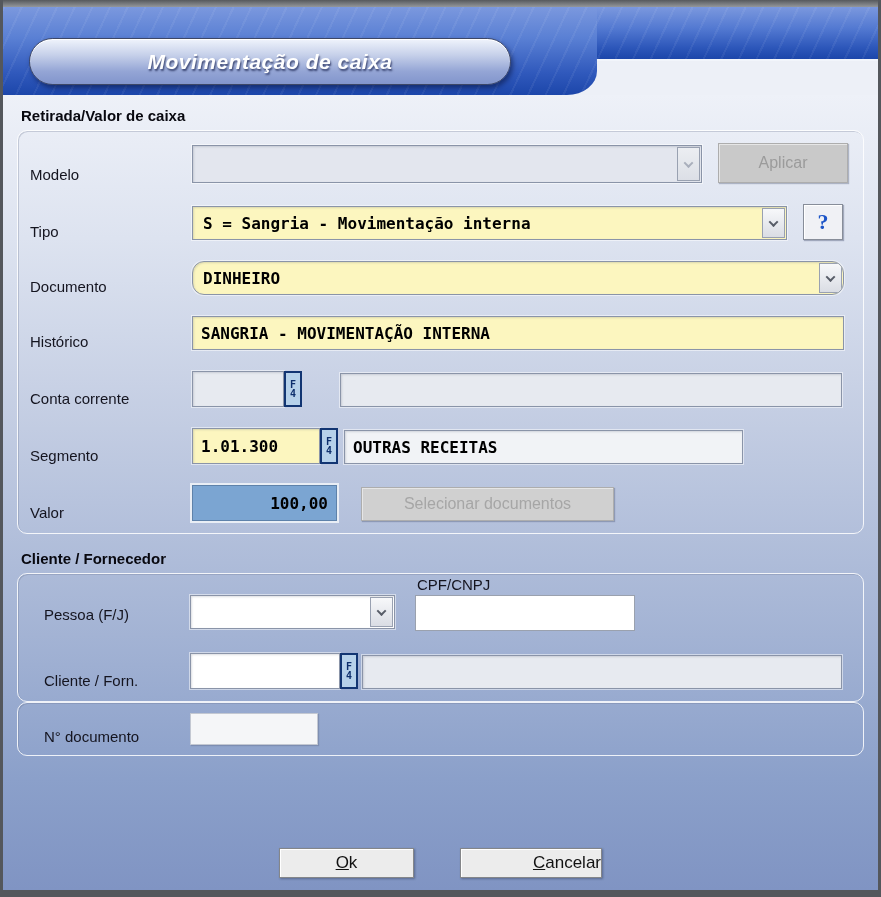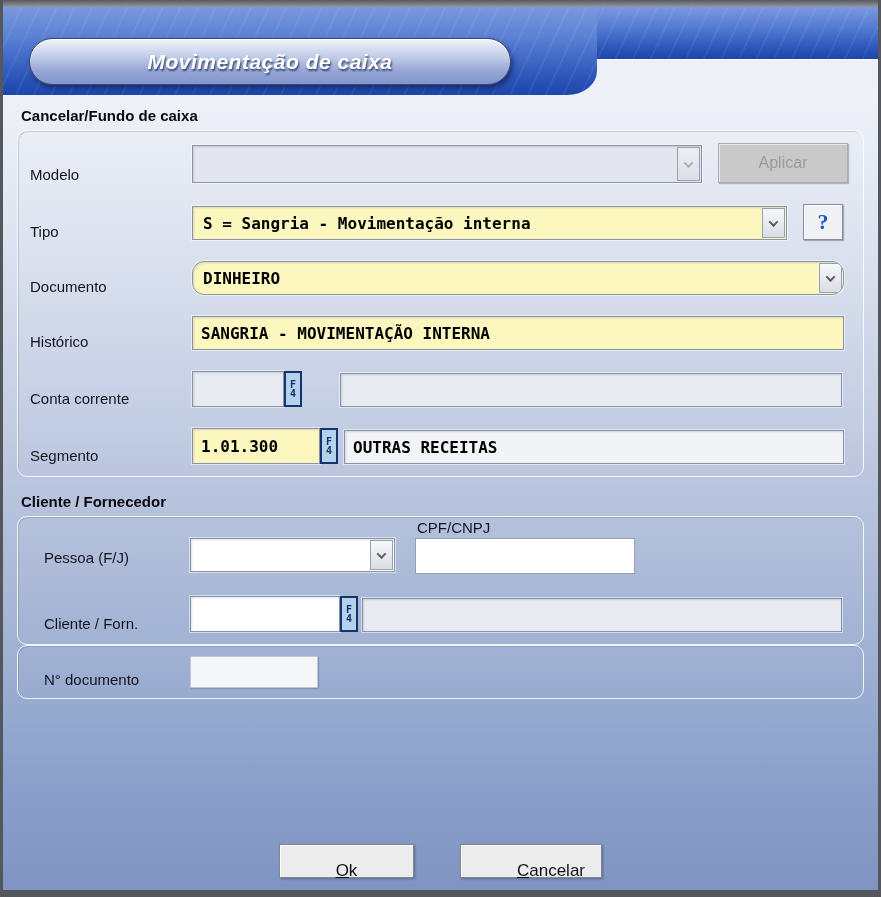--- a/index.html
+++ b/index.html
@@ -115,21 +115,21 @@
     width:40px; height:36px; margin-left:16px; flex:0 0 auto;
     background:#f0f1f5; border:1px solid #878d99;
     box-shadow:inset 1px 1px 0 #ffffff, 1px 1px 1px rgba(70,80,110,.4);
     color:#1d55c8; font:bold 22px "Liberation Serif", serif; line-height:1;
     cursor:pointer;
   }
   .buttons { margin-top:auto; margin-bottom:12px; display:flex; justify-content:center; gap:46px; }
   .btn {
     height:30px; background:#ececec; border:1px solid #848689;
     box-shadow:inset 1px 1px 0 #ffffff, 1px 1px 2px rgba(40,50,80,.45);
-    font-size:17px; color:#121212; cursor:pointer; padding:16px;
+    font-size:17px; color:#121212; cursor:pointer; padding:0;
   }
   .btn .cap { display:block; }
   .btn .cap::first-letter { text-decoration:underline; }
   .btn-ok { width:135px; }
   .btn-cancel { width:142px;text-align:right; }
 
   .cpf-col { display:flex; flex-direction:column; margin-left:20px; }
   .cpf-col .cpf-lbl { font-size:15px; color:#14141f; margin:0 0 2px 2px; }
 </style>
 </head>
@@ -141,21 +141,21 @@
   <div class="header">
     <div class="hdr-short"></div>
     <div class="hdr-tall"></div>
     <div class="title-pill">
       <span class="title">Movimentação de caixa</span>
     </div>
   </div>
 
   <div class="content">
 
-    <div class="section-heading">Cancelar/Fundo de caixa</div>
+    <div class="section-heading">Retirada/Valor de caixa</div>
     <div class="groupbox">
 
       <div class="row">
         <span class="lbl">Modelo</span>
         <div class="selectbox disabled-sel" style="width:510px;height:38px;">
           <span class="sel-value"></span>
           <span class="chev-box">
               <i class="chev"></i>
             </span>
         </div>
@@ -198,23 +198,30 @@
         </button>
         <input class="field gray-field" style="width: 502px; margin-left: 38px;" value="">
       </div>
 
       <div class="row">
         <span class="lbl">Segmento</span>
         <input class="field yellow" style="width: 128px; height: 36px;" value="1.01.300">
         <button class="f4" style="height:36px;">
           <span class="f4txt">F4</span>
         </button>
-        <input class="field lite-field" style="width: 500px; margin-left: 6px;" value="OUTRAS RECEITAS">
-      </div>
-
+        <input class="field lite-field" style="width: 399px; margin-left: 6px;" value="OUTRAS RECEITAS">
+      </div>
+
+      <div class="row">
+        <span class="lbl">Valor</span>
+        <input class="field valor-field" style="width: 145px;" value="100,00">
+        <button class="btn-gray" style="width:253px;height:34px;margin-left:24px;background:#d0d0d0;color:#a6a6a6;">
+          <span>Selecionar documentos</span>
+        </button>
+      </div>
     </div>
 
     <div class="section-heading mt">Cliente / Fornecedor</div>
     <div class="groupbox" style="padding-top:2px;">
 
       <div class="row" style="align-items:flex-end;">
         <span class="lbl lbl-indent" style="margin-bottom:8px;">Pessoa (F/J)</span>
         <div class="selectbox" style="width:205px;margin-bottom:2px;">
           <span class="sel-value"></span>
           <span class="chev-box">

